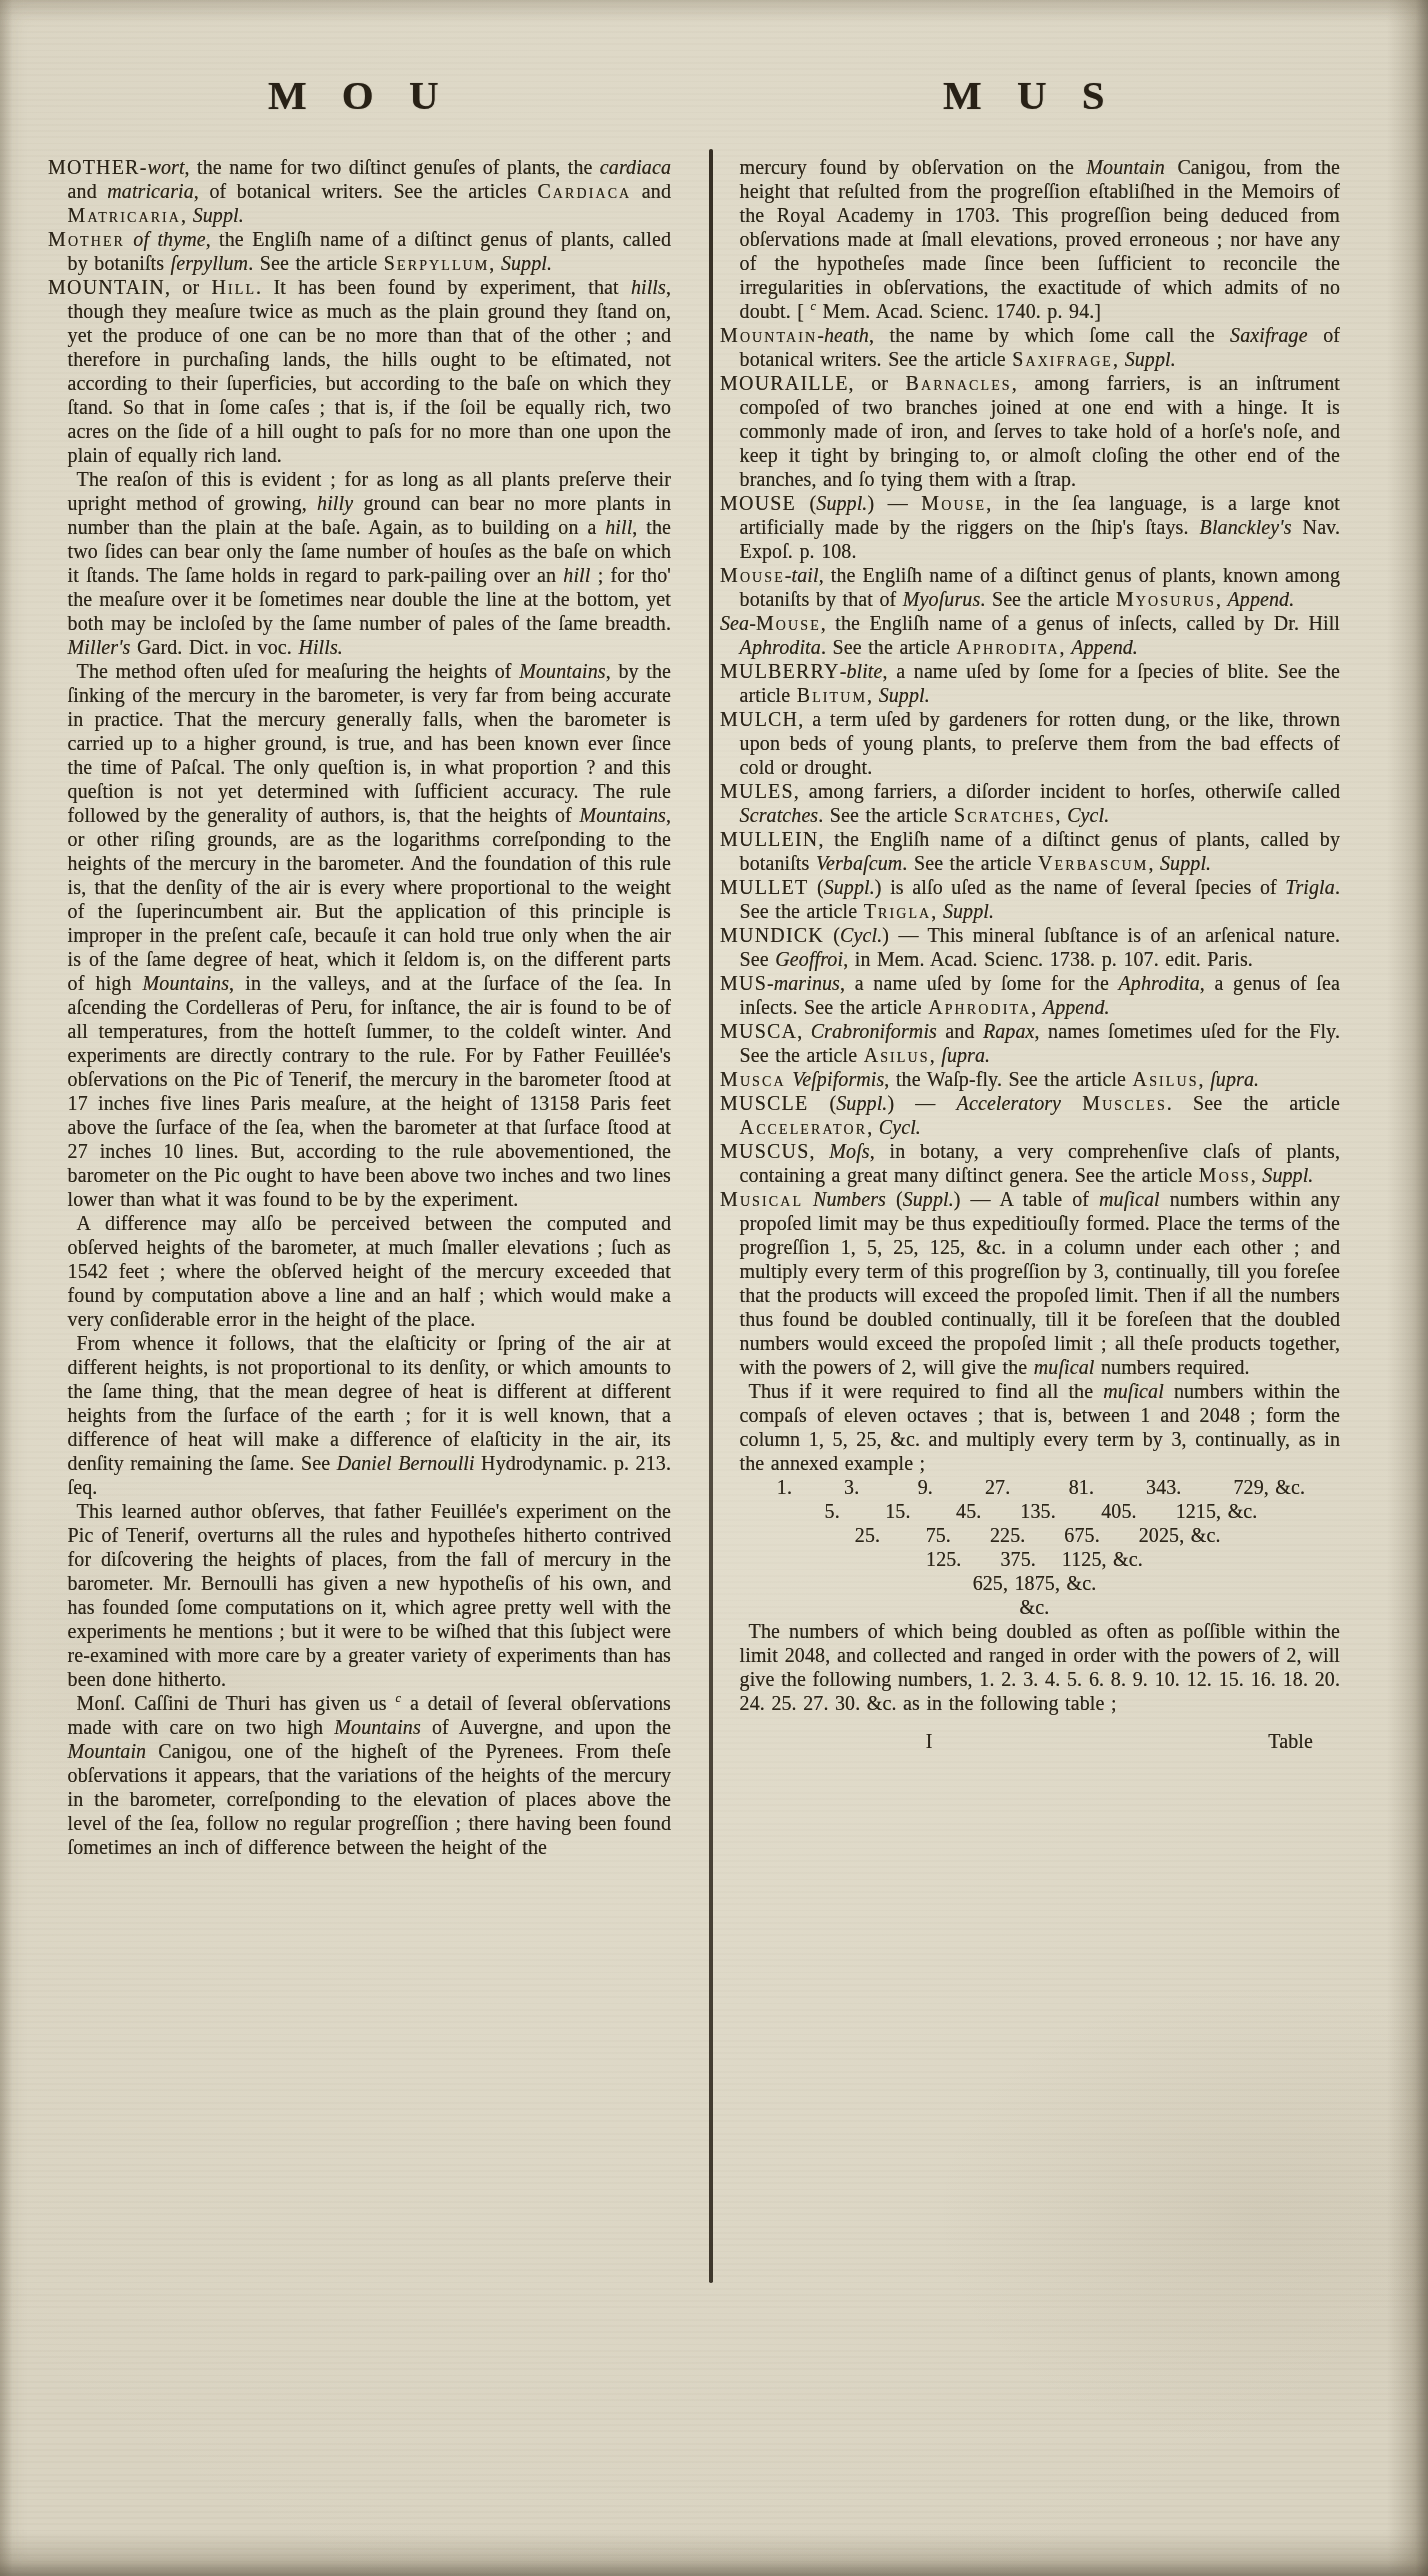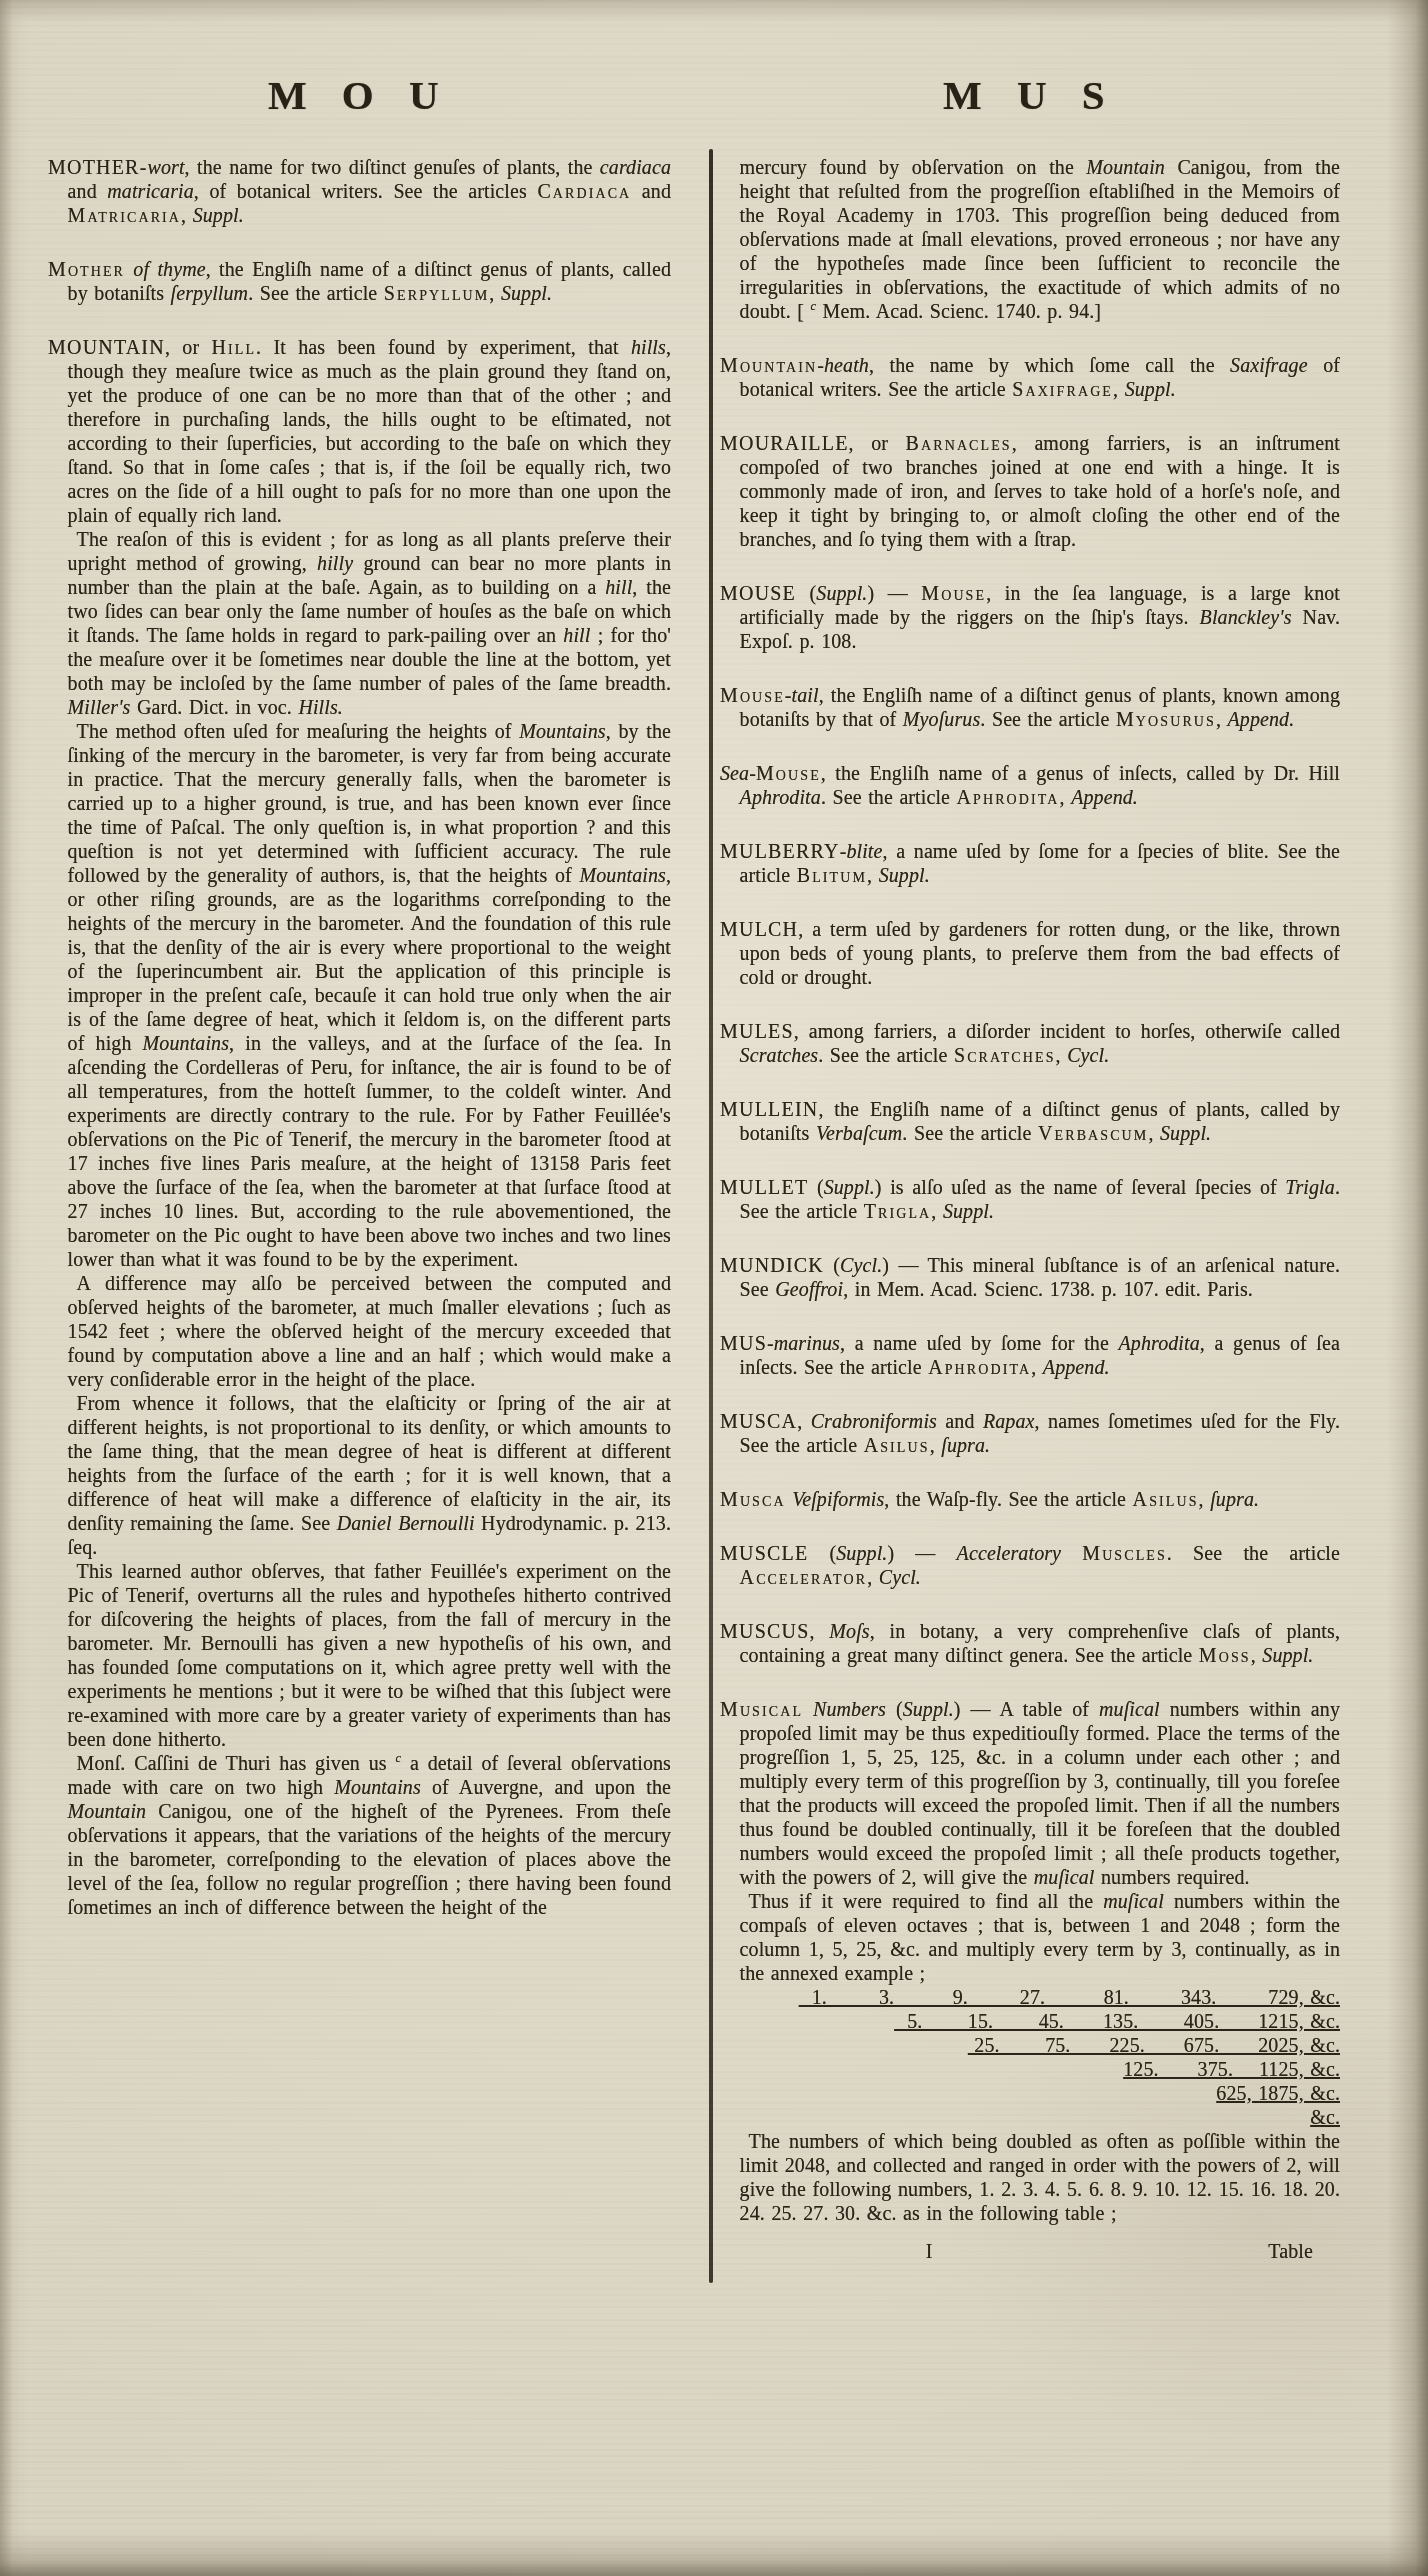--- a/index.html
+++ b/index.html
@@ -44,24 +44,24 @@
     padding-left:19.6px;
     font-size:20px;
     line-height:24px;
     text-align:justify;
     word-spacing:1.4px;
     letter-spacing:0.1px;
     color:#2b2418;
     text-shadow:0 0 0.5px rgba(45,36,22,.6);
   }
   .blk{margin:0;}
-  .entry{text-indent:-19.6px;margin-top:30px;}
+  .entry{text-indent:-19.6px;}
   .para{text-indent:9px;}
   .cont{text-indent:0;}
-  .trow{white-space:pre;text-align:right;margin-left:-10.7px;text-decoration:underline;}
+  .trow{white-space:pre;text-align:center;margin-left:-10.7px;}
   .sigline{display:flex;margin-top:14.2px;text-indent:0;}
   .sigline .sig{margin-left:31%;}
   .sigline .catchword{margin-left:auto;margin-right:27px;}
   .caps{letter-spacing:1.2px;}
   .sc{font-variant:small-caps;letter-spacing:2.1px;}
   sup{font-size:.62em;font-style:italic;line-height:0;}
   .divider{
     position:absolute;
     left:709px;top:149px;
     width:3.6px;height:2134px;

